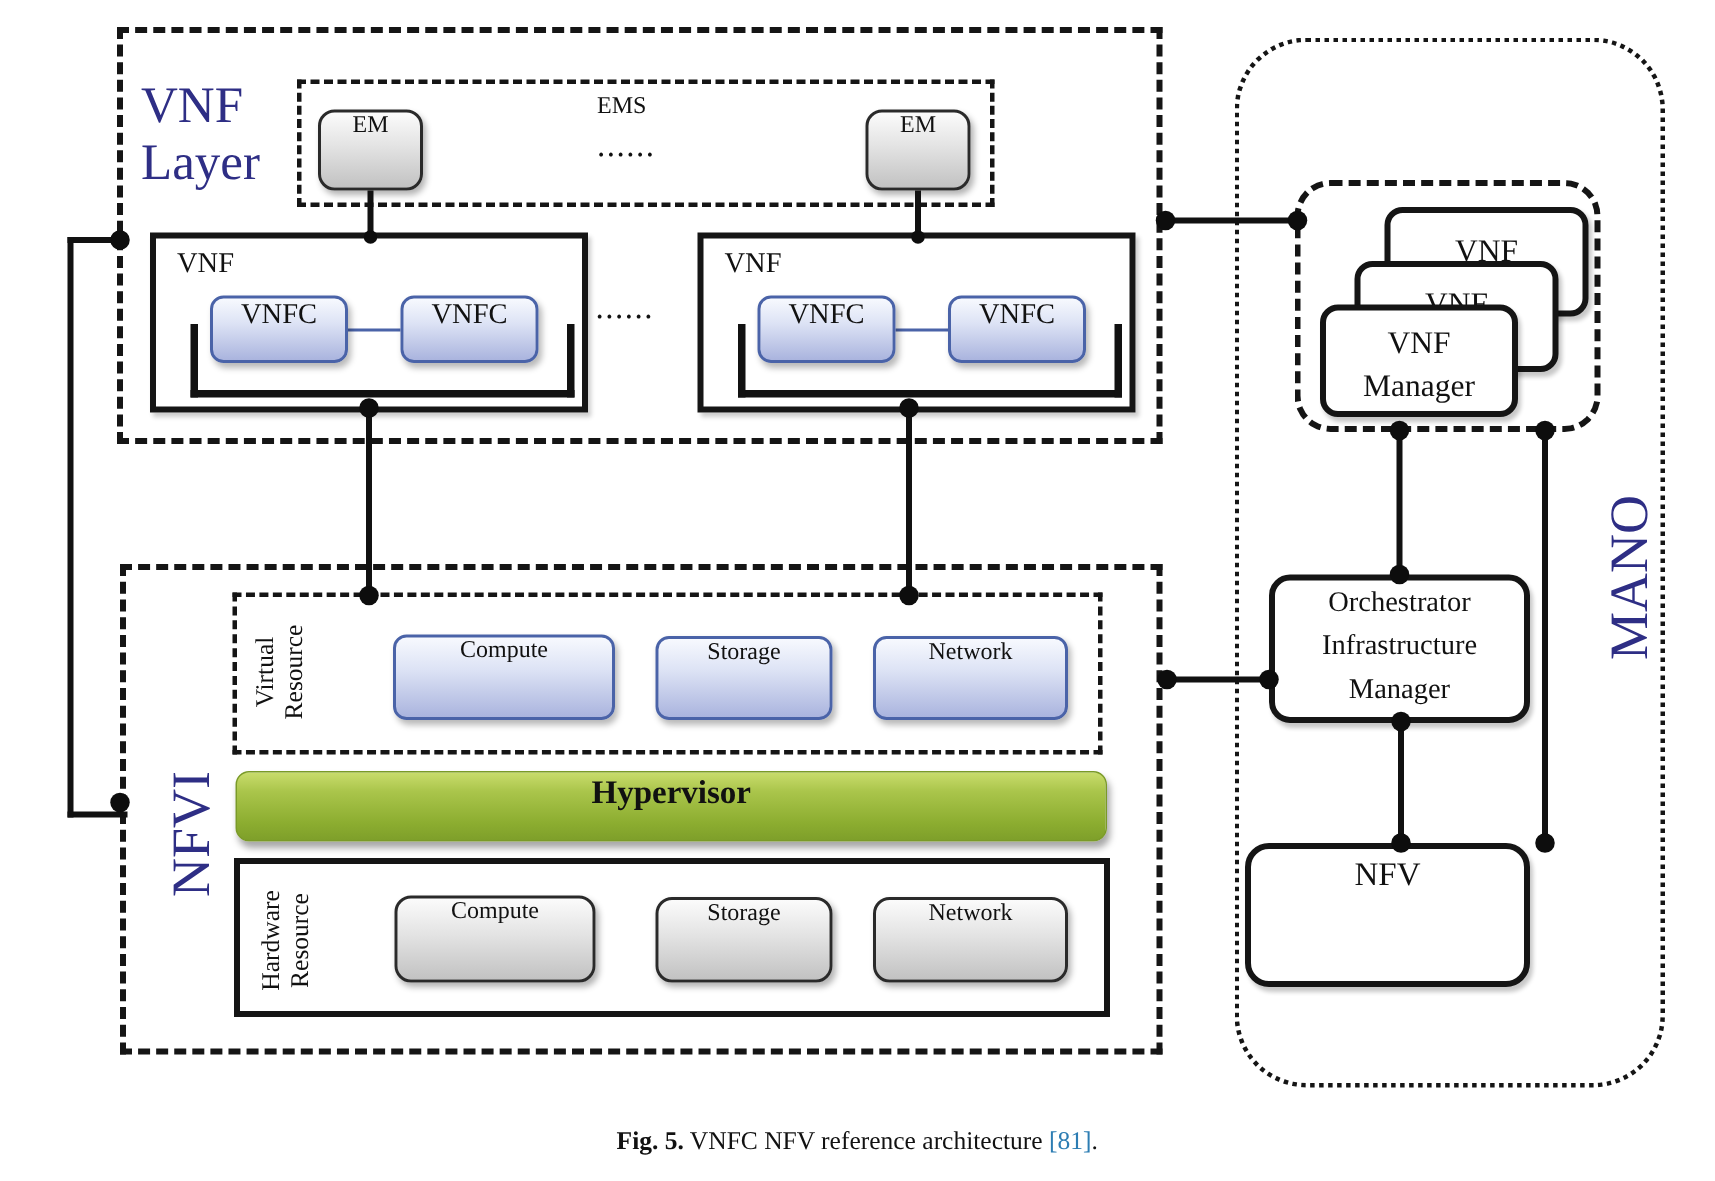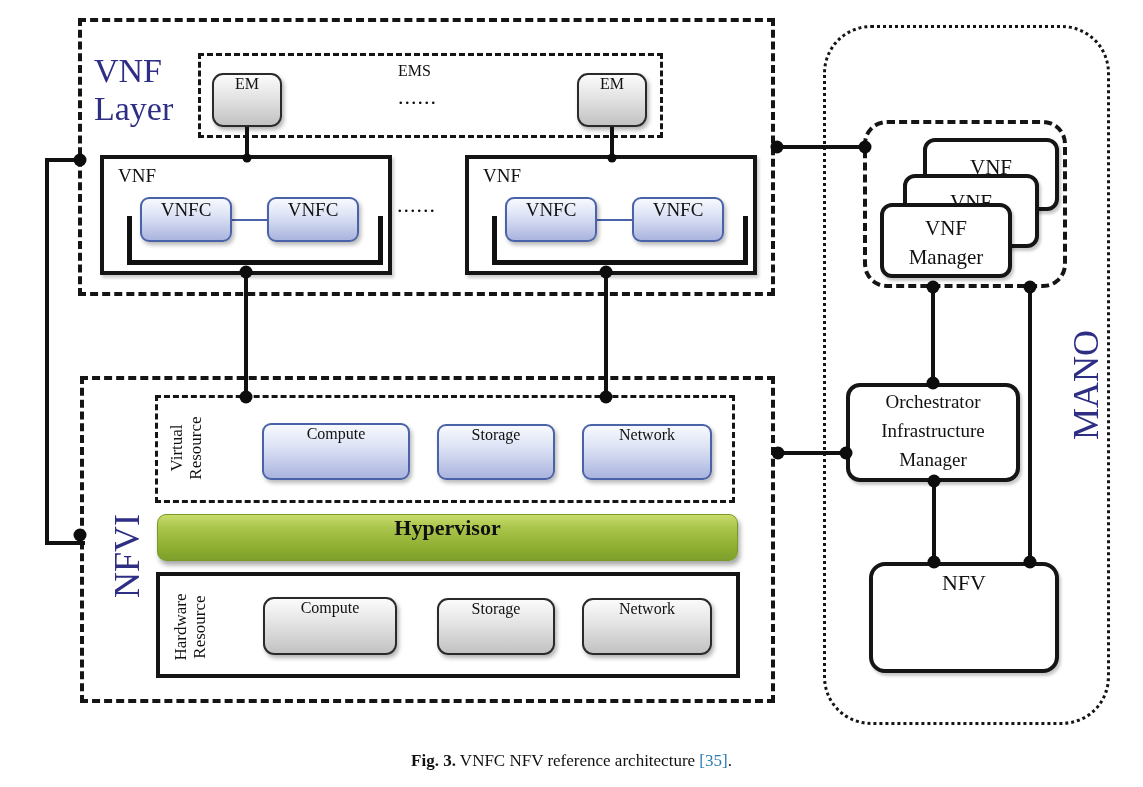--- a/index.html
+++ b/index.html
@@ -144,21 +144,21 @@
   </div>
 
   <div class="abs rounded-solid center" style="left:846px;top:383px;width:174px;height:99px;">
     <div class="t19" style="line-height:29px;">
       <div>Orchestrator</div>
       <div>Infrastructure</div>
       <div>Manager</div>
     </div>
   </div>
 
-  <div class="abs rounded-solid center" style="left:869px;top:562px;width:190px;height:111px;border-radius:16px;font-family:Liberation Serif, serif;">
+  <div class="abs rounded-solid center" style="left:830px;top:562px;width:190px;height:96px;border-radius:16px;font-family:Liberation Serif, serif;">
     <div class="t22" style="line-height:33px;">
       <div>NFV</div>
     </div>
   </div>
 
   <div class="lbracket" style="left:45px;top:158px;width:36px;height:379px;"></div>
 
   <div class="line" style="left:245px;top:127px;width:4px;height:32px;"></div>
   <div class="line" style="left:610px;top:127px;width:4px;height:32px;"></div>
   <div class="line" style="left:244px;top:270px;width:4px;height:128px;"></div>
@@ -182,16 +182,16 @@
   <div class="node" style="left:778px;top:453px;"></div>
   <div class="node" style="left:846px;top:453px;"></div>
   <div class="node" style="left:933px;top:287px;"></div>
   <div class="node" style="left:1030px;top:287px;"></div>
   <div class="node" style="left:933px;top:383px;"></div>
   <div class="node" style="left:934px;top:481px;"></div>
   <div class="node" style="left:934px;top:562px;"></div>
   <div class="node" style="left:1030px;top:562px;"></div>
 
   <div class="caption">
-    <span class="bold">Fig. 3.</span><span> VNFC NFV reference architecture </span><span style="color:#2d7db3;">[35]</span><span>.</span>
+    <span class="bold">Fig. 5.</span><span> VNFC NFV reference architecture </span><span style="color:#2d7db3;">[81]</span><span>.</span>
   </div>
 
 </div>
 
 </body></html>

